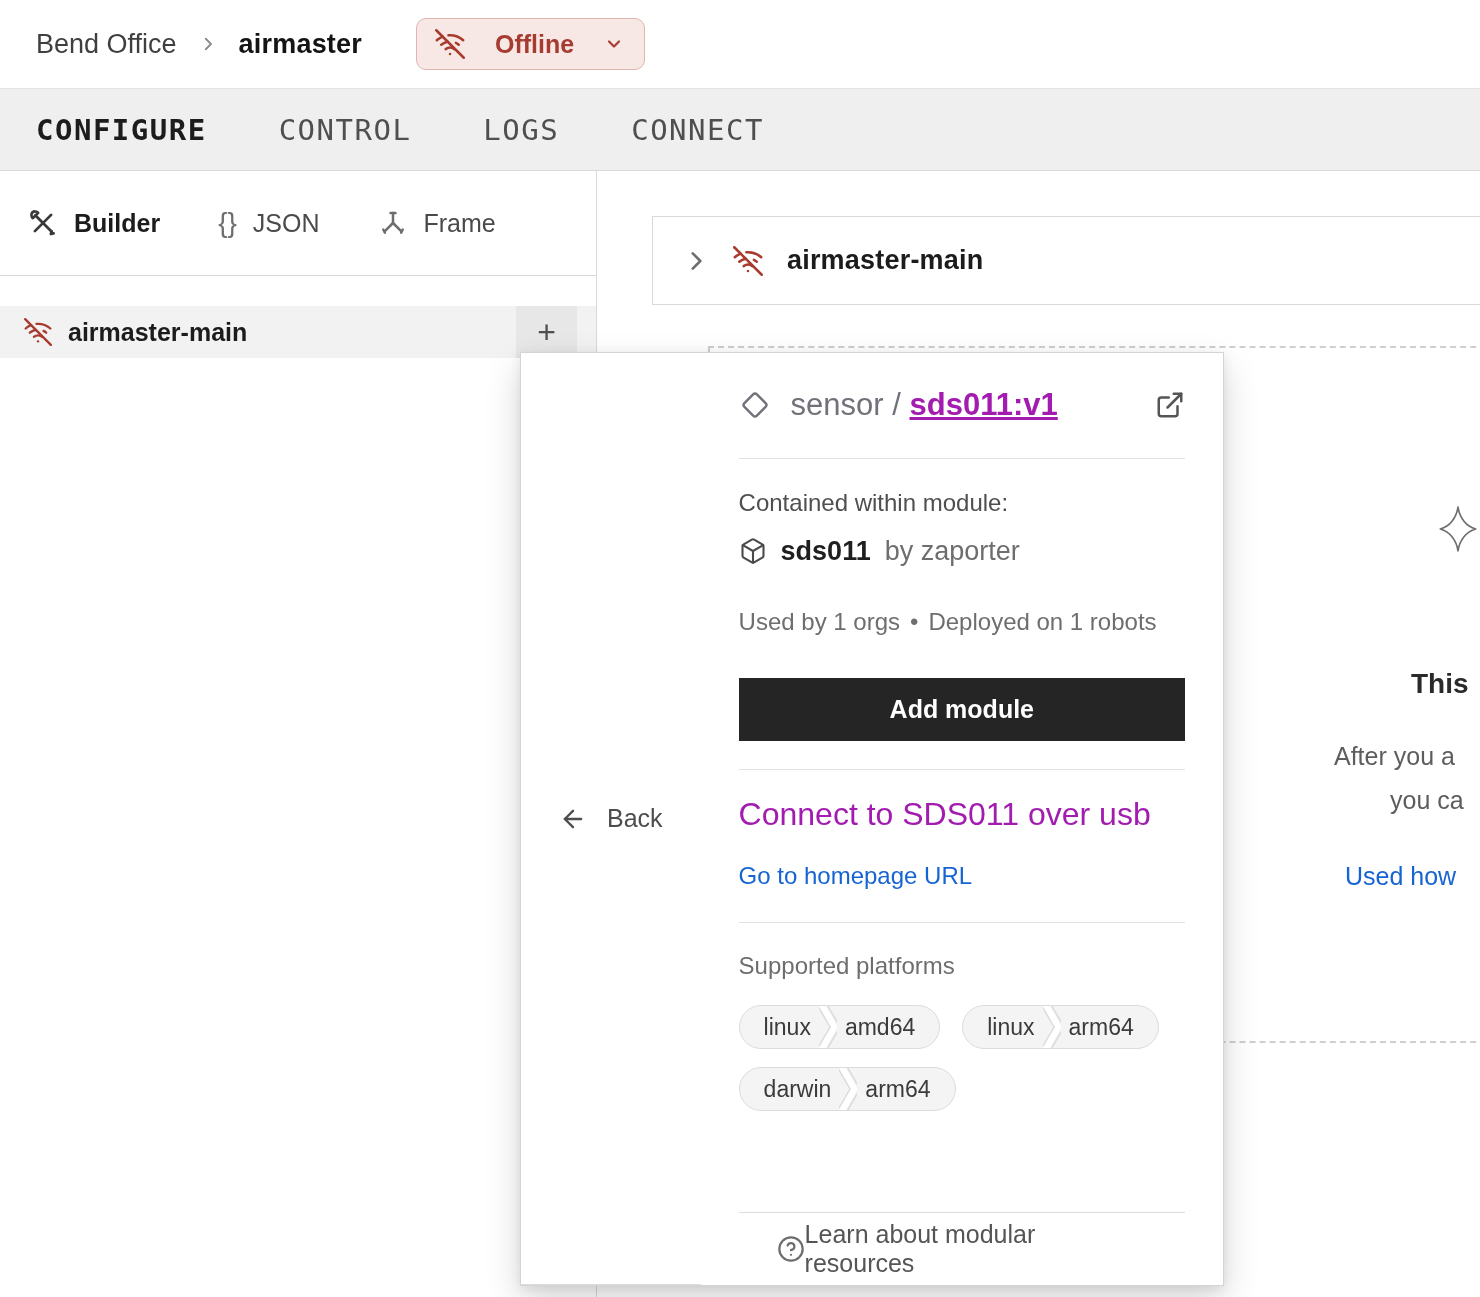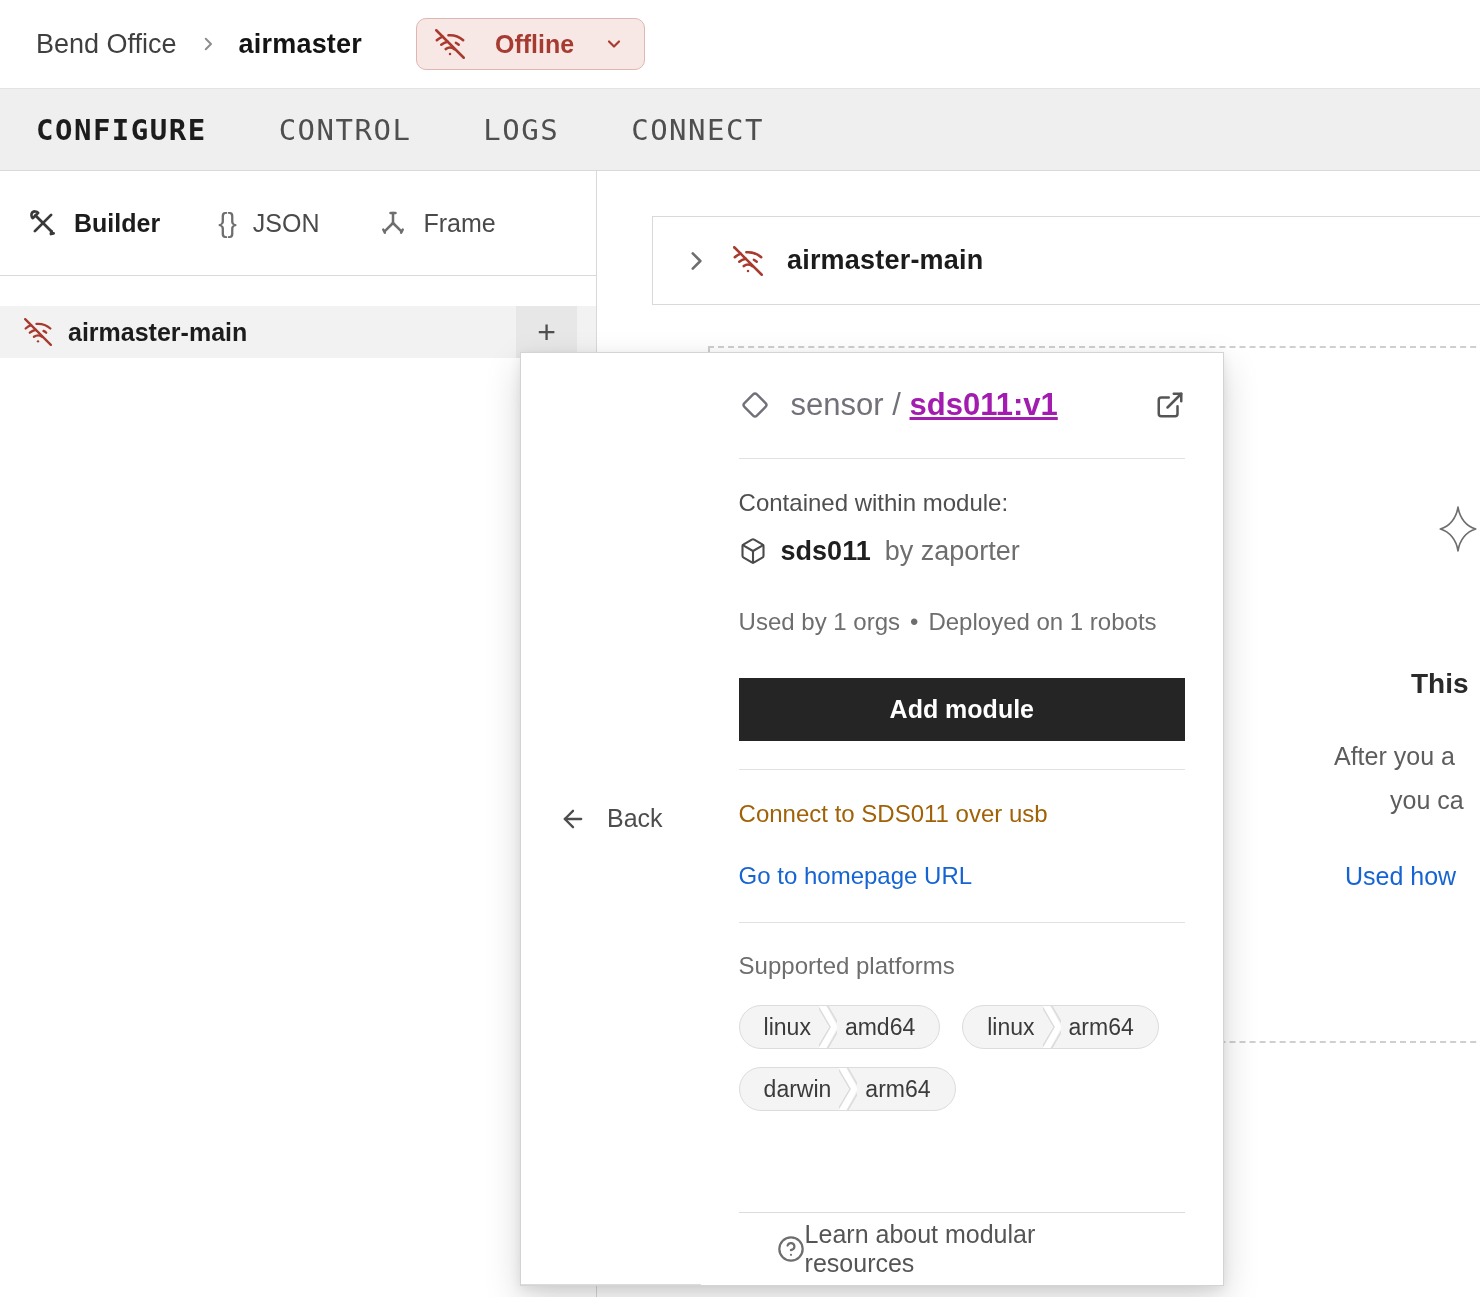--- a/index.html
+++ b/index.html
@@ -82,21 +82,21 @@
   .contained { font-size:24px; color:#4f4f4f; line-height:32px; }
   .module-line { margin-top:14px; display:flex; align-items:center; gap:14px; font-size:27px; line-height:36px; }
   .module-line .icon { color:#4a4a4a; }
   .module-name { font-weight:700; color:#1f1f1f; }
   .module-by { color:#6e6e6e; }
   .usage { margin-top:38px; font-size:24px; color:#6e6e6e; line-height:30px; }
   .usage .dot { margin:0 10px; }
   .add-module { margin-top:41px; width:100%; height:63px; background:#252525; color:#fff;
                 border:none; font-size:25px; font-weight:700; font-family:inherit; cursor:pointer; }
   .sec-connect { padding:28px 0 30px; border-bottom:1px solid #e2e2e2; }
-  .desc { font-size:24px; color:#a16207; line-height:32px; }
+  .desc { font-size:32px; color:#a21caf; line-height:32px; }
   .homepage { margin-top:30px; font-size:24px; color:#1664d3; line-height:32px; cursor:pointer; display:inline-block; }
   .sec-platforms { padding:28px 0 0; }
   .plat-label { font-size:24px; color:#6e6e6e; line-height:30px; }
   .chips { margin-top:24px; display:flex; flex-wrap:wrap; gap:18px 22px; max-width:560px; }
   .chip { display:inline-flex; align-items:stretch; height:44px; border:1.5px solid #dcdcdc;
           border-radius:22px; background:#f4f4f4; font-size:23px; color:#3b3b3b; overflow:hidden; }
   .chip .os   { display:flex; align-items:center; padding:0 8px 0 24px;text-align:right; }
   .chip .arch { display:flex; align-items:center; padding:0 24px 0 8px; }
   .chip .sep  { width:18px; }
   .pop-footer { margin-top:auto; flex:0 0 73px; border-top:1px solid #dcdcdc;

